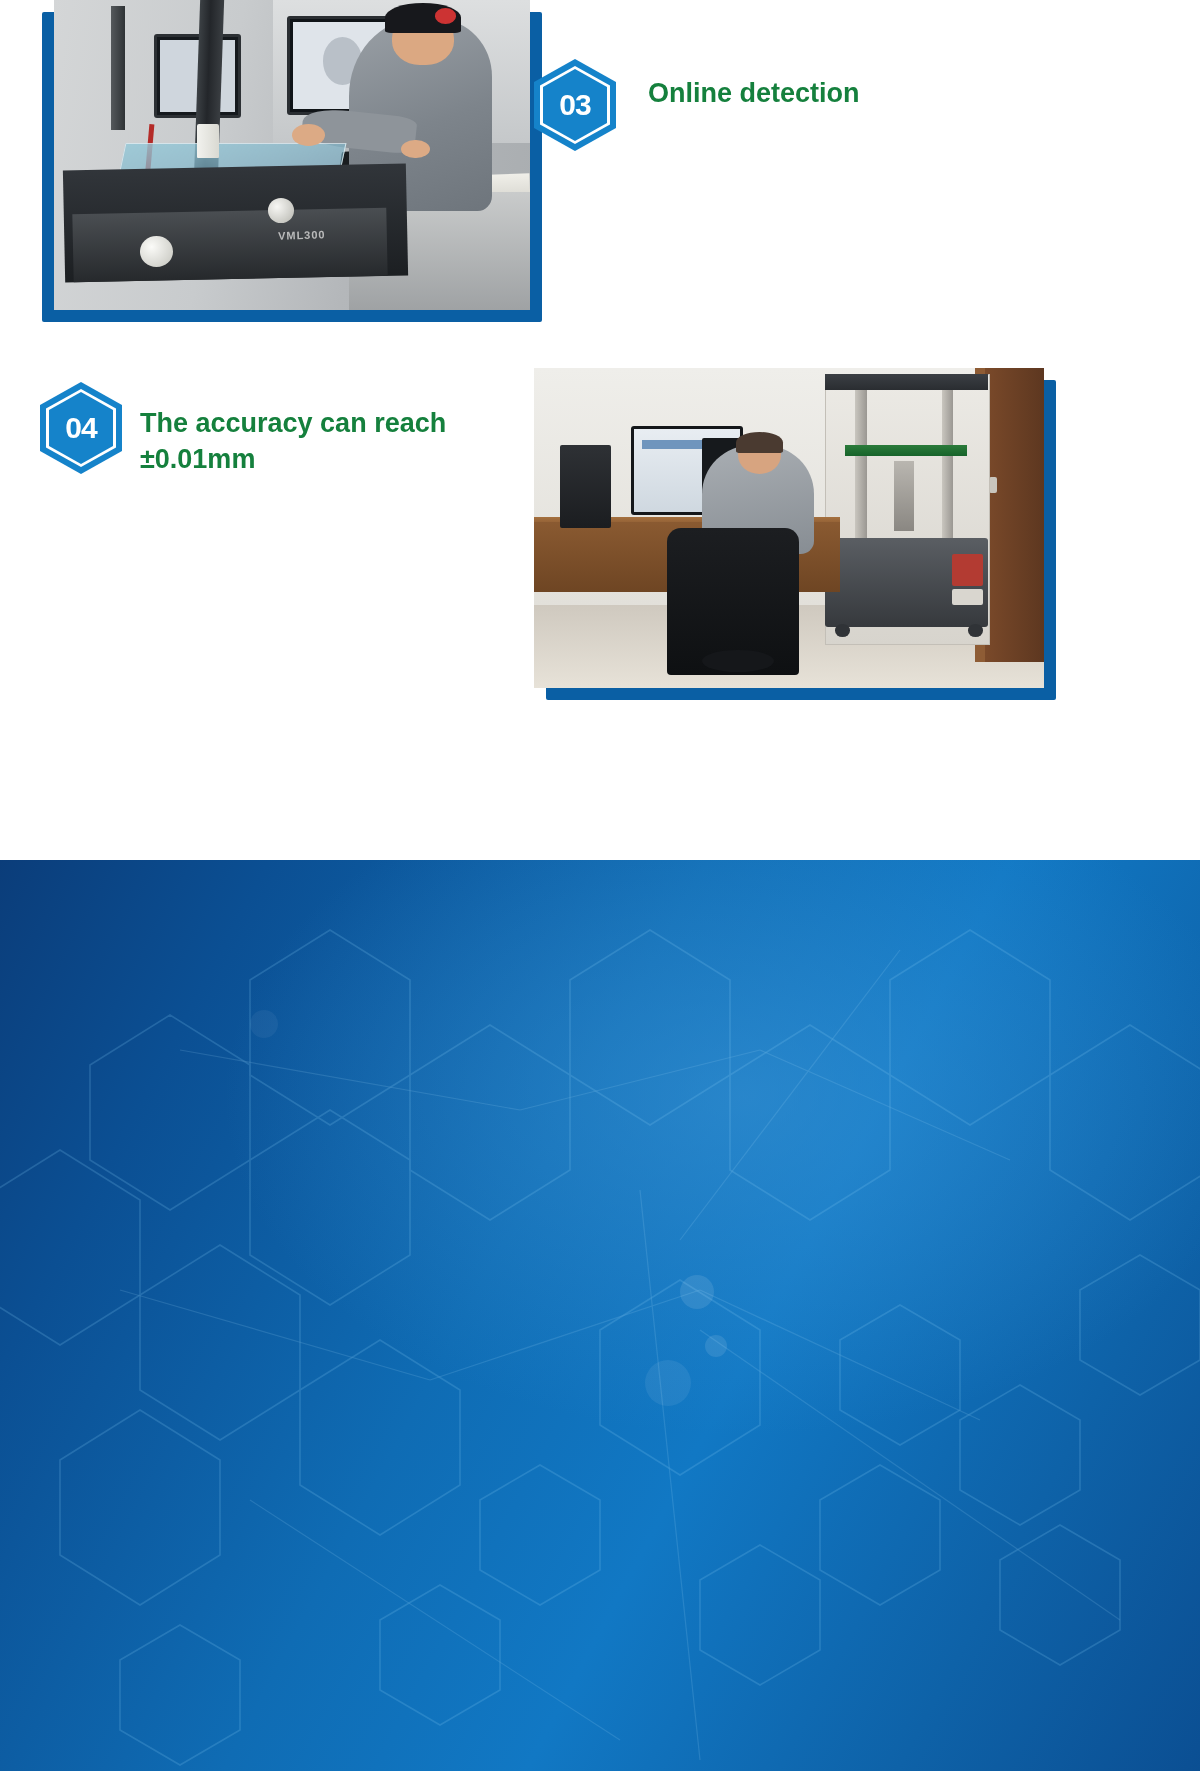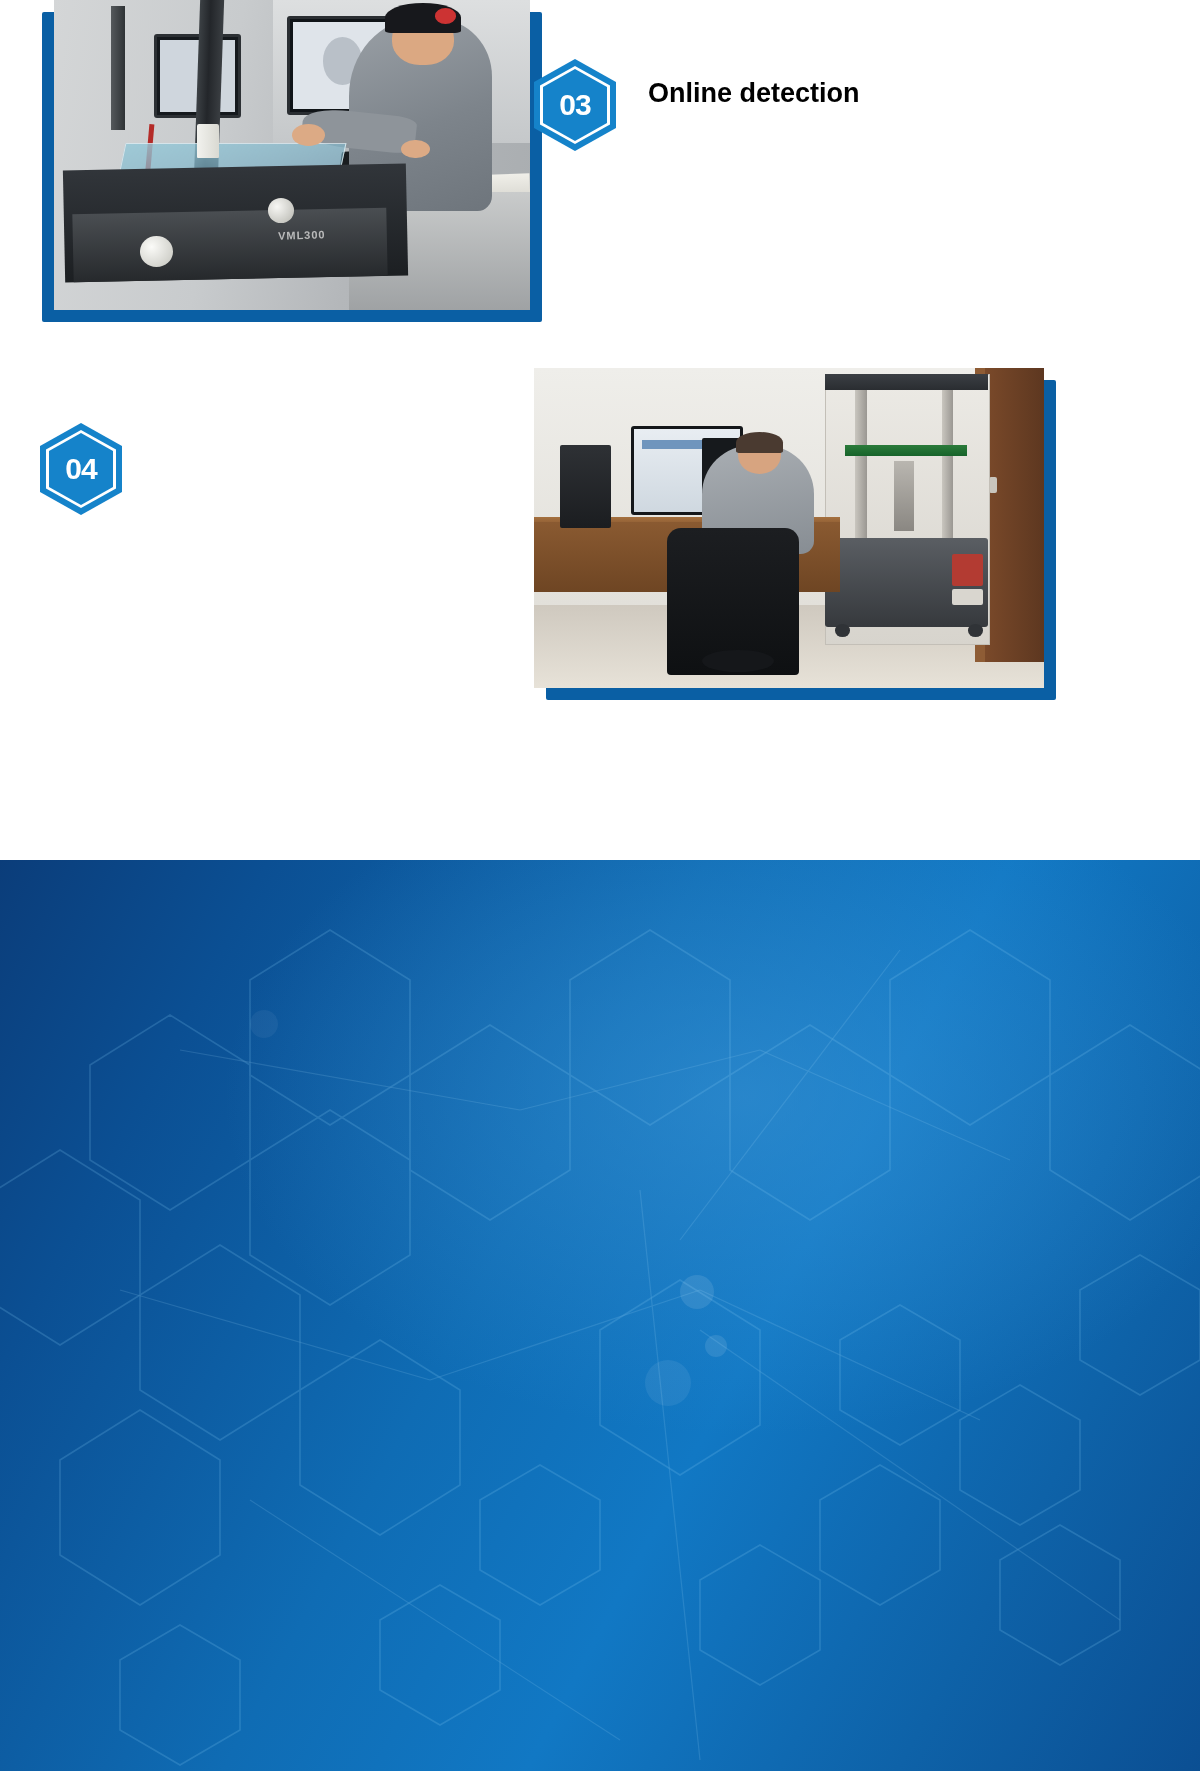--- a/index.html
+++ b/index.html
@@ -159,33 +159,33 @@
     clip-path:polygon(50% 0%,100% 25%,100% 75%,50% 100%,0% 75%,0% 25%);
     background:#1583ca;
   }
   .hex-badge .hex-num{
     position:absolute;inset:0;display:flex;align-items:center;justify-content:center;
     color:#fff;font:bold 30px "Liberation Sans",sans-serif;letter-spacing:-1px;
   }
 
   .feat-title{
     position:absolute;
-    font:bold 27px/1.32 "Liberation Sans",sans-serif;color:#000000;
+    font:bold 27px/1.32 "Liberation Sans",sans-serif;color:#15803d;
   }
   .feat-body{
     position:absolute;
     font:400 22px/1.82 "Liberation Sans",sans-serif;color:#6f6f6f;
   }
 
   
   #badge-03{left:534px;top:59px;}
   #title-03{left:648px;top:76px;width:400px;}
   #body-03{left:628px;top:138px;width:400px;}
   
-  #badge-04{left:40px;top:423px;}
+  #badge-04{left:40px;top:382px;}
   #title-04{left:140px;top:406px;width:370px;}
   #body-04{left:100px;top:508px;width:440px;}
 
   
   .blue-section{
     position:absolute;left:0;top:860px;width:1200px;height:911px;
     background:
       radial-gradient(ellipse 70% 60% at 62% 26%, rgba(60,150,215,.55), rgba(0,0,0,0) 62%),
       linear-gradient(118deg,#0b3d7a 0%,#0b4f93 16%,#0f6cb4 42%,#1178c4 60%,#0e62a8 82%,#0b4f93 100%);
     overflow:hidden;
@@ -241,20 +241,21 @@
     <div class="hex-num">03</div>
   </div>
   <div class="feat-title" id="title-03">Online detection</div>
 
   <div class="hex-badge" id="badge-04">
     <div class="hex-outer"></div>
     <div class="hex-inner"></div>
     <div class="hex-fill"></div>
     <div class="hex-num">04</div>
   </div>
+  <div class="feat-title" id="title-04">The accuracy can reach ±0.01mm</div>
 
   <div class="photo-frame" id="photo-accuracy">
     <div class="frame-accent"></div>
     <div class="photo">
       <div class="scene-test">
         <div class="st-wall"></div>
         <div class="st-floor"></div>
         <div class="st-door"></div>
         <div class="st-doorframe"></div>
         <div class="st-handle"></div>

